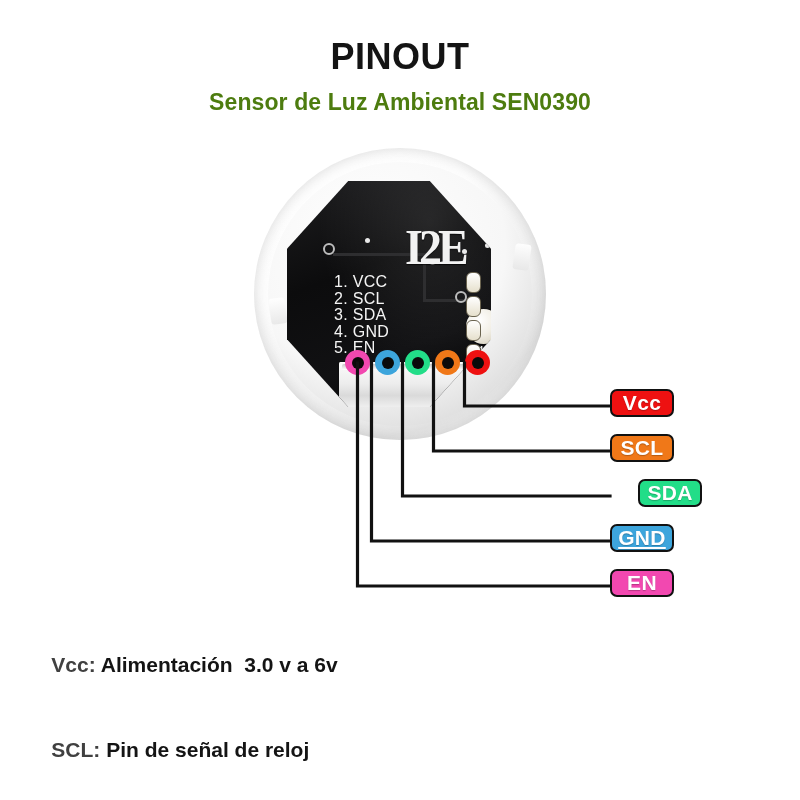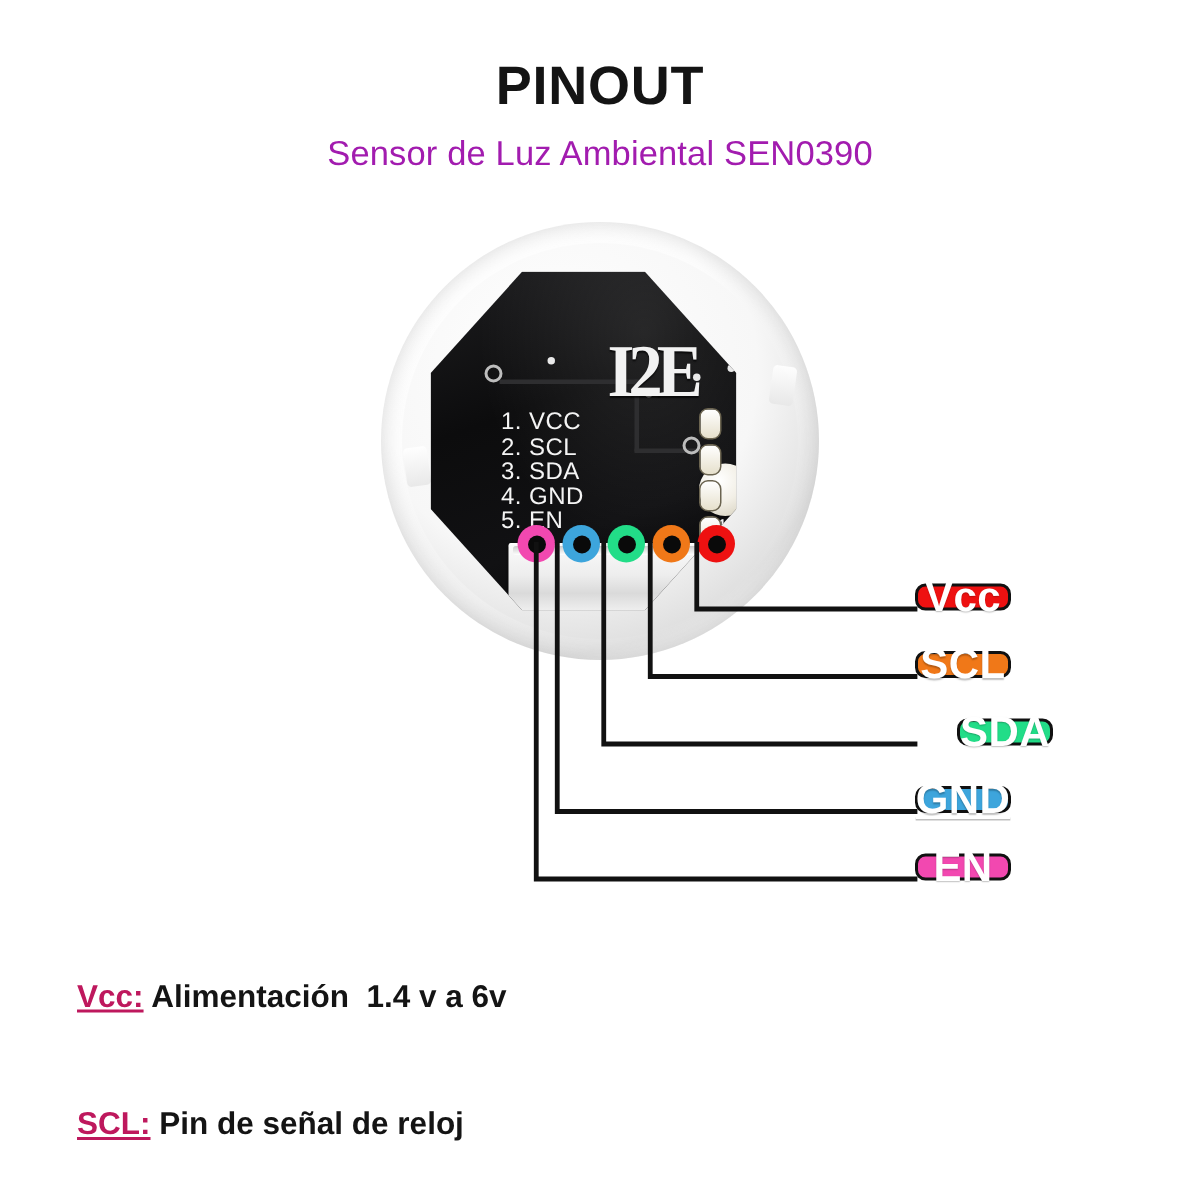--- a/index.html
+++ b/index.html
@@ -21,22 +21,22 @@
   #page-title {
     font-size: 36px;
     font-weight: 700;
     letter-spacing: 0.5px;
     color: #141414;
     line-height: 1.05;
   }
   #page-subtitle {
     margin-top: 13px;
     font-size: 23px;
-    font-weight: 400;
-    color: #a21caf;
+    font-weight: 700;
+    color: #4d7c0f;
     letter-spacing: 0.1px;
   }
 
   
   #sensor-photo {
     position: absolute;
     left: 254px;
     top: 148px;
     width: 292px;
     height: 292px;
@@ -211,52 +211,51 @@
     position: absolute;
     left: 0; top: 0;
     width: 800px; height: 800px;
     pointer-events: none;
   }
 
   
   .pin-label {
     position: absolute;
     width: 64px;
-    height: 18px;
+    height: 28px;
     border-radius: 7px;
     border: 2.5px solid #111111;
     box-sizing: border-box;
     display: flex;
     align-items: center;
     justify-content: center;
     color: #ffffff;
-    font-size: 28px;
+    font-size: 21px;
     font-weight: 700;
     letter-spacing: 0.3px;
     text-shadow: 0 1px 1px rgba(0,0,0,0.25);
   }
 
   
   #legend {
     position: absolute;
     left: 28px;
     top: 622px;
     width: 600px;
   }
   .legend-row {
     font-size: 21px;
     line-height: 28.5px;
     font-weight: 700;
     color: #141414;
     white-space: pre;
   }
   .legend-key {
-    color: #be185d;
-    font-weight: 700;
-    text-decoration: underline;
+    color: #404040;
+    font-weight: 700;
   }
 </style>
 </head>
 <body>
 
 <div id="title-block">
   <div id="page-title">PINOUT</div>
   <div id="page-subtitle">Sensor de Luz Ambiental SEN0390</div>
 </div>
 
@@ -324,21 +323,21 @@
 </svg>
 
 <div class="pin-label" id="label-vcc" style="left: 610px; top: 389px; background: rgb(238, 17, 17);">Vcc</div>
 <div class="pin-label" id="label-scl" style="left: 610px; top: 434px; background: rgb(240, 120, 24);">SCL</div>
 <div class="pin-label" id="label-sda" style="left: 638px; top: 479px; background: rgb(34, 221, 136);">SDA</div>
 <div class="pin-label" id="label-gnd" style="left: 610px; top: 524px; background: rgb(61, 165, 220); text-decoration: underline;">GND</div>
 <div class="pin-label" id="label-en" style="left: 610px; top: 569px; background: rgb(242, 72, 176);">EN</div>
 
 <div id="legend">
   <div class="legend-row">
-    <span class="legend-key">Vcc:</span><span> Alimentación  1.4 v a 6v</span>
+    <span class="legend-key">Vcc:</span><span> Alimentación  3.0 v a 6v</span>
   </div>
   <div class="legend-row">
     <span class="legend-key">SCL:</span><span> Pin de señal de reloj</span>
   </div>
   <div class="legend-row">
     
   </div>
 
 </div>
 

